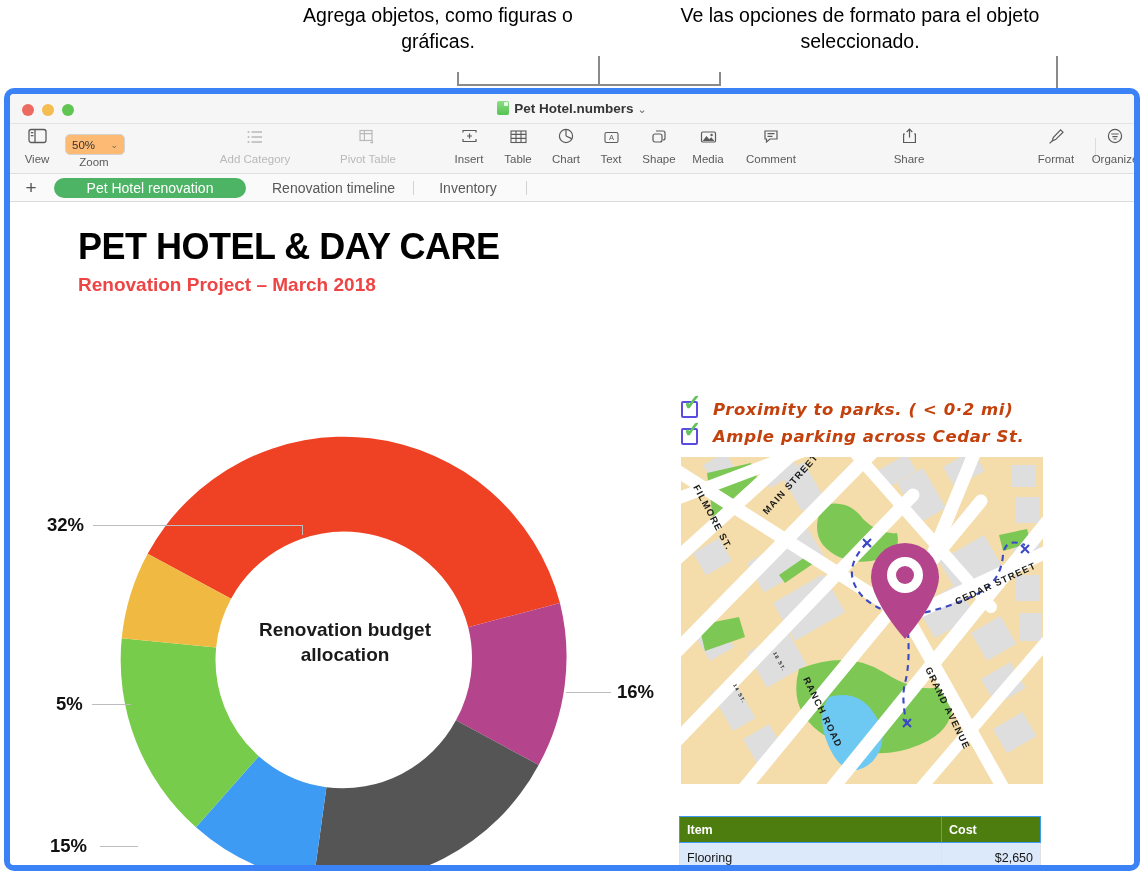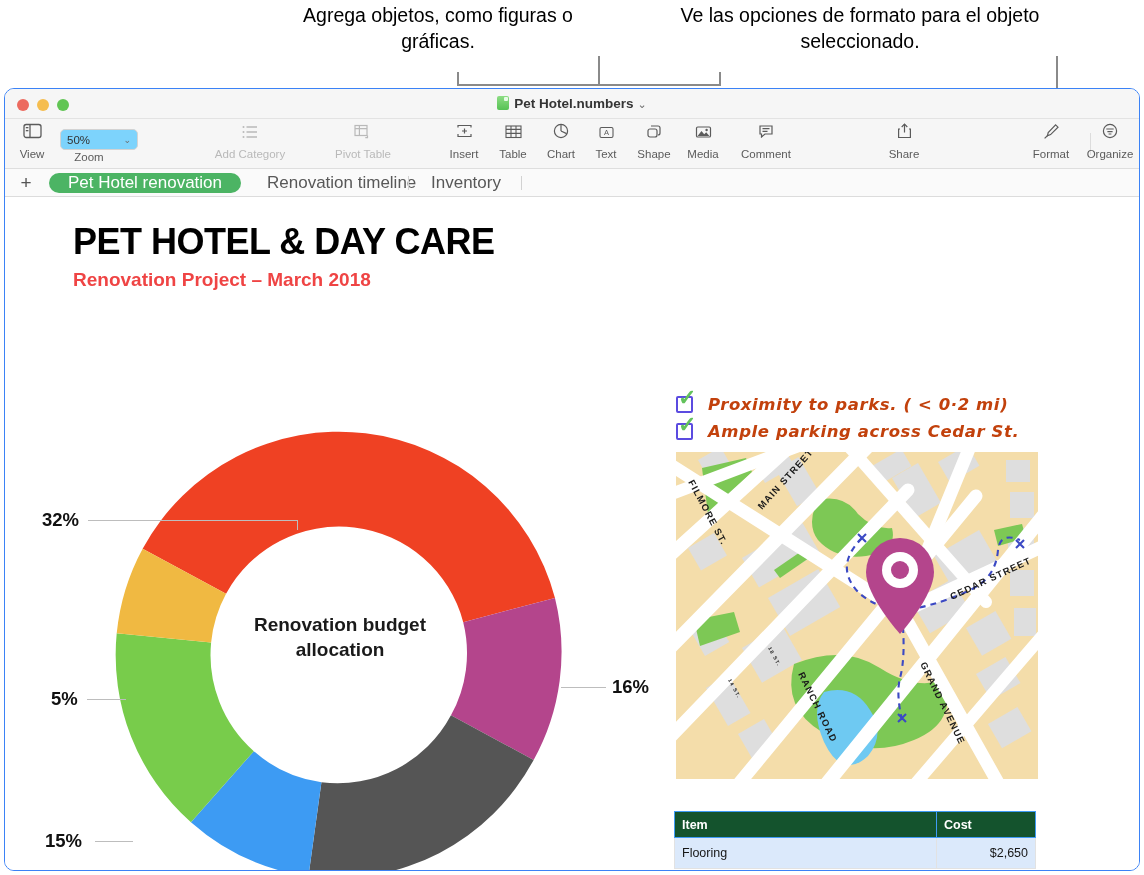--- a/index.html
+++ b/index.html
@@ -13,21 +13,21 @@
 
   
   .callout { position: absolute; text-align: center; color: #000; font-size: 19.5px; line-height: 26px; }
   #callout-1 { left: 288px; top: 2px; width: 300px; }
   #callout-2 { left: 660px; top: 2px; width: 400px; }
   .callout-line { position: absolute; background: #8a8a8a; }
 
   
   #window {
     position: absolute; left: 4px; top: 88px; width: 1136px; height: 783px;
-    background: #fff; border: 1px solid #3b82f6; border-radius: 10px;
+    background: #fff; border: 6px solid #3b82f6; border-radius: 10px;
     overflow: hidden;
   }
   #titlebar {
     position: relative; height: 30px; background: #f6f6f6;
     border-bottom: 1px solid #e3e3e3;
   }
   .traffic { position: absolute; top: 10px; width: 12px; height: 12px; border-radius: 50%; }
   #tl-close { left: 12px; background: #ec6a5f; }
   #tl-min   { left: 32px; background: #f5bd4f; }
   #tl-max   { left: 52px; background: #61c554; }
@@ -54,37 +54,37 @@
   .tb-item {
     position: absolute; top: 4px; text-align: center;
     font-size: 11.5px; color: #5b5b5b; width: 70px;
   }
   .tb-item.dim { color: #b9b9b9; }
   .tb-item .glyph { display: block; height: 24px; line-height: 24px; }
   .tb-item .lbl { display: block; margin-top: 1px; white-space: nowrap; }
   .tb-sep { position: absolute; top: 14px; width: 1px; height: 22px; background: #dcdcdc; }
 
   .zoom-pop {
-    position: absolute; top: 10px; left: 55px; width: 78px; height: 21px;
-    background: #7dd3fc; border: 1px solid #d3d3d3; border-radius: 5px;
+    position: absolute; top: 10px; left: 55px; width: 60px; height: 21px;
+    background: #fdba74; border: 1px solid #d3d3d3; border-radius: 5px;
     font-size: 11.5px; color: #333; line-height: 20px; padding-left: 6px;
   }
   .zoom-pop .chev { position: absolute; right: 6px; top: 0; font-size: 9px; color: #6d6d6d; }
   #zoom-label { position: absolute; top: 32px; left: 55px; width: 58px; text-align: center; font-size: 11.5px; color: #5b5b5b; }
 
   
   #tabbar {
     position: relative; height: 28px; background: #fafafa;
     border-bottom: 1px solid #dcdcdc;
   }
   #tab-add { position: absolute; left: 10px; top: 3px; width: 22px; text-align: center;
              font-size: 19px; color: #555; line-height: 21px; }
   .sheet-tab {
     position: absolute; top: 4px; height: 20px; line-height: 20px;
-    font-size: 17px; color: #585858; text-align: center; padding: 0 14px;
+    font-size: 14px; color: #585858; text-align: center; padding: 0 14px;
     white-space: nowrap;
   }
   .sheet-tab.active { background: #4cb464; color: #fff; border-radius: 10px; font-weight: normal; }
   .tab-div { position: absolute; top: 7px; width: 1px; height: 14px; background: #d2d2d2; }
 
   
   #canvas { position: relative; height: 674px; background: #fff; }
 
   #sheet-title { position: absolute; left: 68px; top: 24px;
       font-size: 36px; font-weight: bold; letter-spacing: -0.5px; color: #000; }
@@ -117,21 +117,21 @@
   
   #cost-table {
     position: absolute; left: 669px; top: 614px; width: 361px;
     border-collapse: collapse; font-size: 12.5px; color: #161616;
     table-layout: fixed;
   }
   #cost-table th, #cost-table td {
     border: 1px solid #e2e2e2; padding: 6px 7px; height: 31px; vertical-align: middle;
   }
   #cost-table thead th {
-    background: #14532d; color: #fff; font-weight: bold; text-align: left;
+    background: #4d7c0f; color: #fff; font-weight: bold; text-align: left;
     border-color: #3f9bf5; height: 26px; padding: 3px 7px;
   }
   #cost-table td.cost { text-align: right; }
   #cost-table tr.alt td { background: #dbe9fb; }
   #cost-table col.c1 { width: 262px; }
   #cost-table col.c2 { width: 99px; }
 </style>
 </head>
 <body>
 

